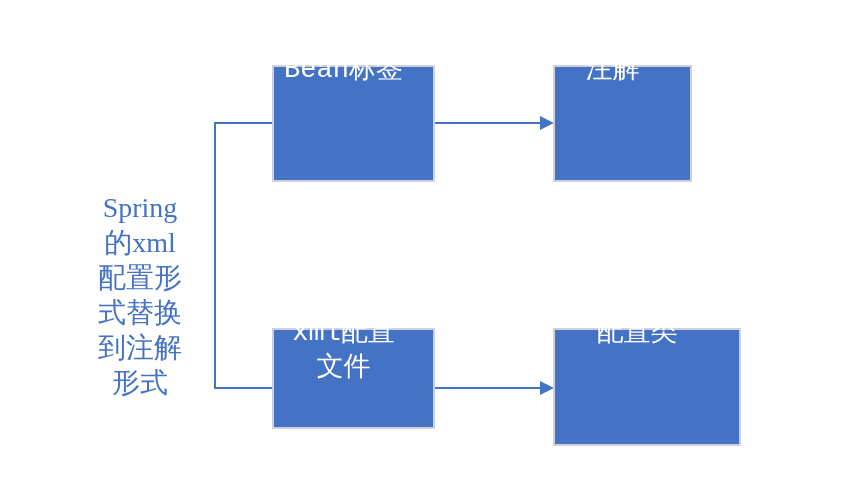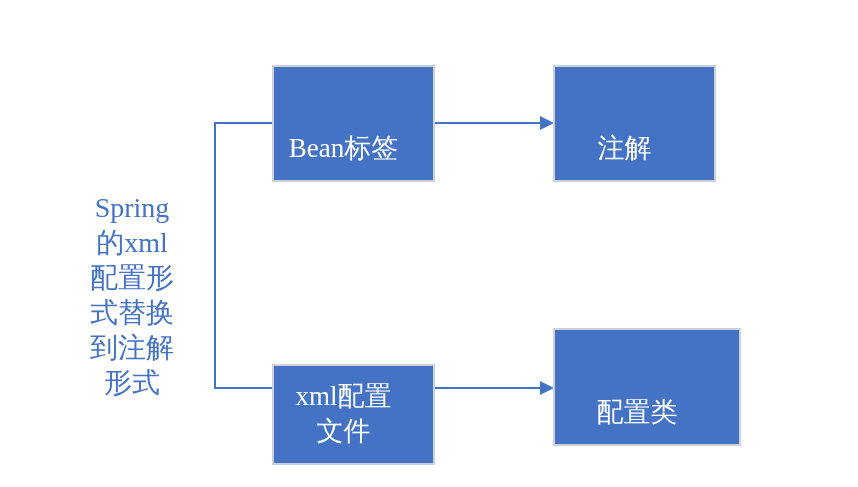--- a/index.html
+++ b/index.html
@@ -18,21 +18,21 @@
   .canvas {
     position: relative;
     width: 858px;
     height: 487px;
     background: var(--background);
     overflow: hidden;
   }
   
   .side-label {
     position: absolute;
-    left: 57px;
+    left: 65px;
     top: 190px;
     width: 150px;
     text-align: center;
     font-size: 28px;
     line-height: 35px;
     color: var(--label-text);
     white-space: pre-line;
   }
   
   .line {
@@ -53,34 +53,35 @@
     border-left: 14px solid var(--connector);
   }
   .arrow-head-top    { left: 540px; top: 116px; }
   .arrow-head-bottom { left: 540px; top: 381px; }
   
   .node {
     position: absolute;
     background: var(--box-fill);
     border: 2px solid var(--box-border);
     display: flex;
-    align-items: flex-end;
+    align-items: flex-start;
     justify-content: center;
     color: var(--box-text);
     font-size: 27px;
     line-height: 35px;
     text-align: center;
     white-space: pre-line;
+    font-family: Liberation Mono, monospace;
   }
   .node .node-label {
     transform: translate(-10px, -14px);
   }
   .node-bean   { left: 272px; top: 65px;  width: 163px; height: 117px; }
-  .node-anno   { left: 553px; top: 65px;  width: 163px; height: 117px; }
-  .node-xml    { left: 272px; top: 328px; width: 163px; height: 101px; margin-top: 36px; }
+  .node-anno   { left: 553px; top: 65px;  width: 139px; height: 117px; }
+  .node-xml    { left: 272px; top: 328px; width: 163px; height: 101px; }
   .node-config { left: 553px; top: 328px; width: 188px; height: 118px; }
 </style>
 </head>
 <body>
 
 <div class="canvas">
 
   <div class="side-label">Spring
 的xml
 配置形

